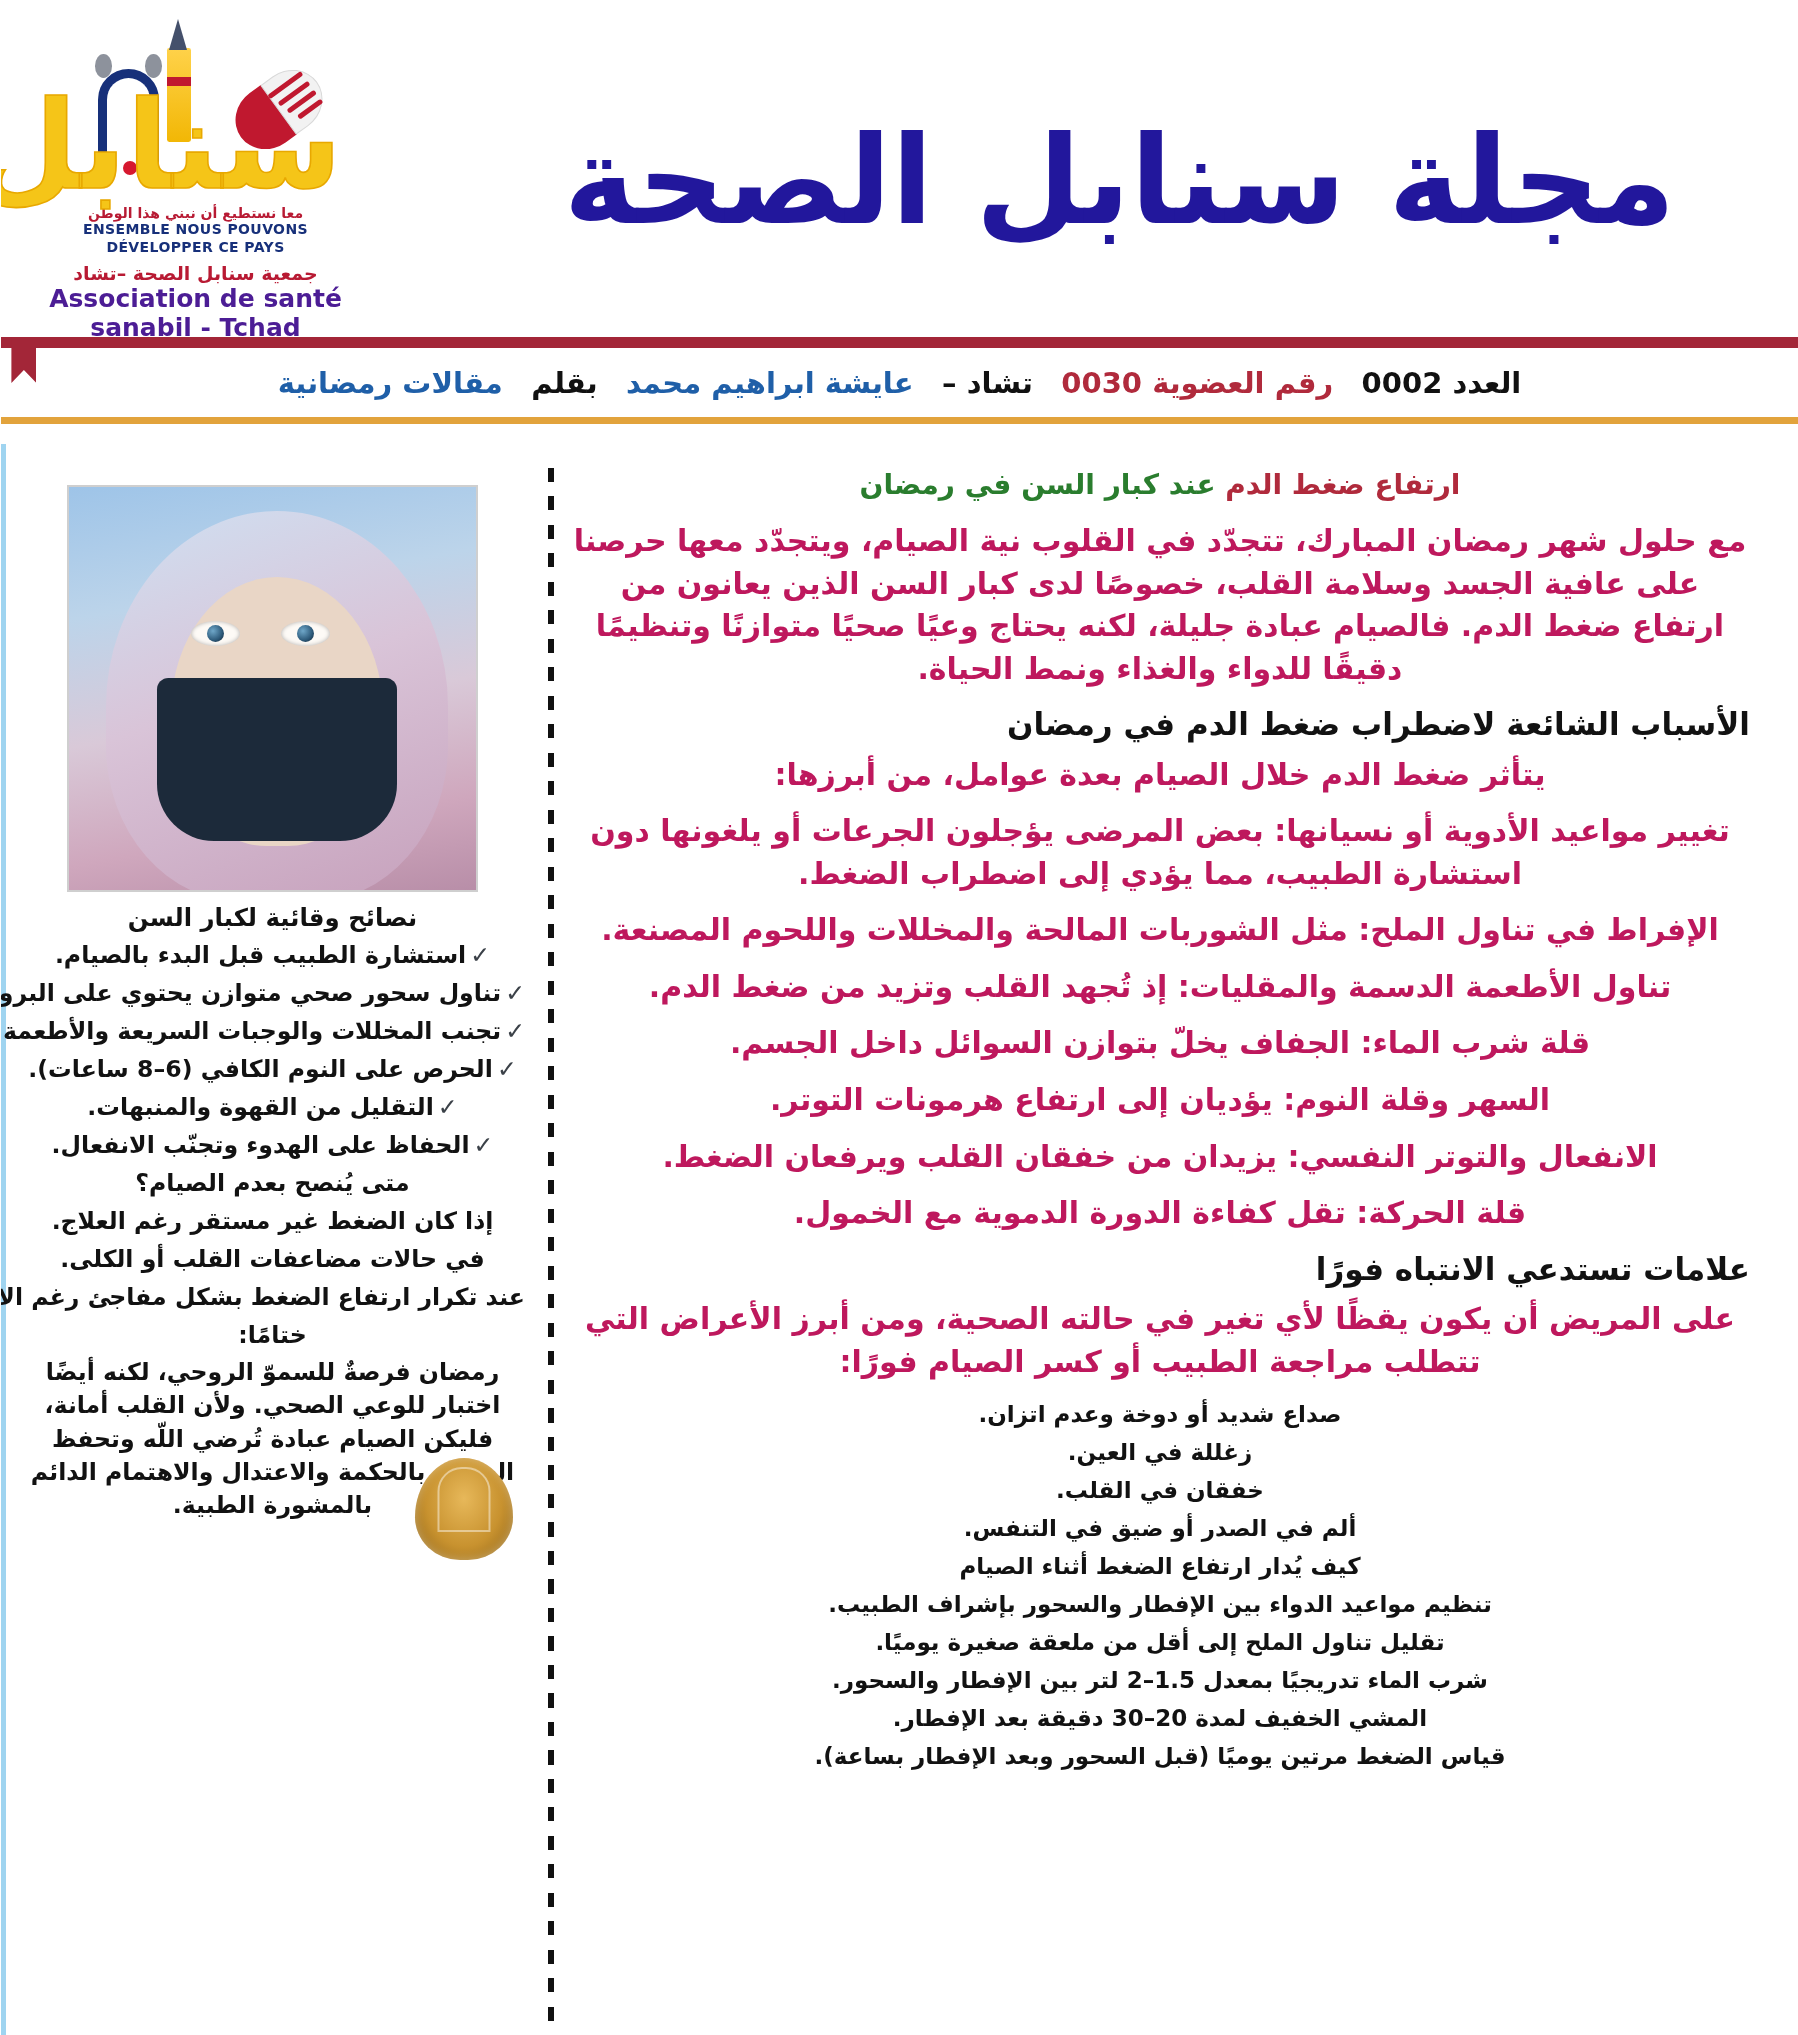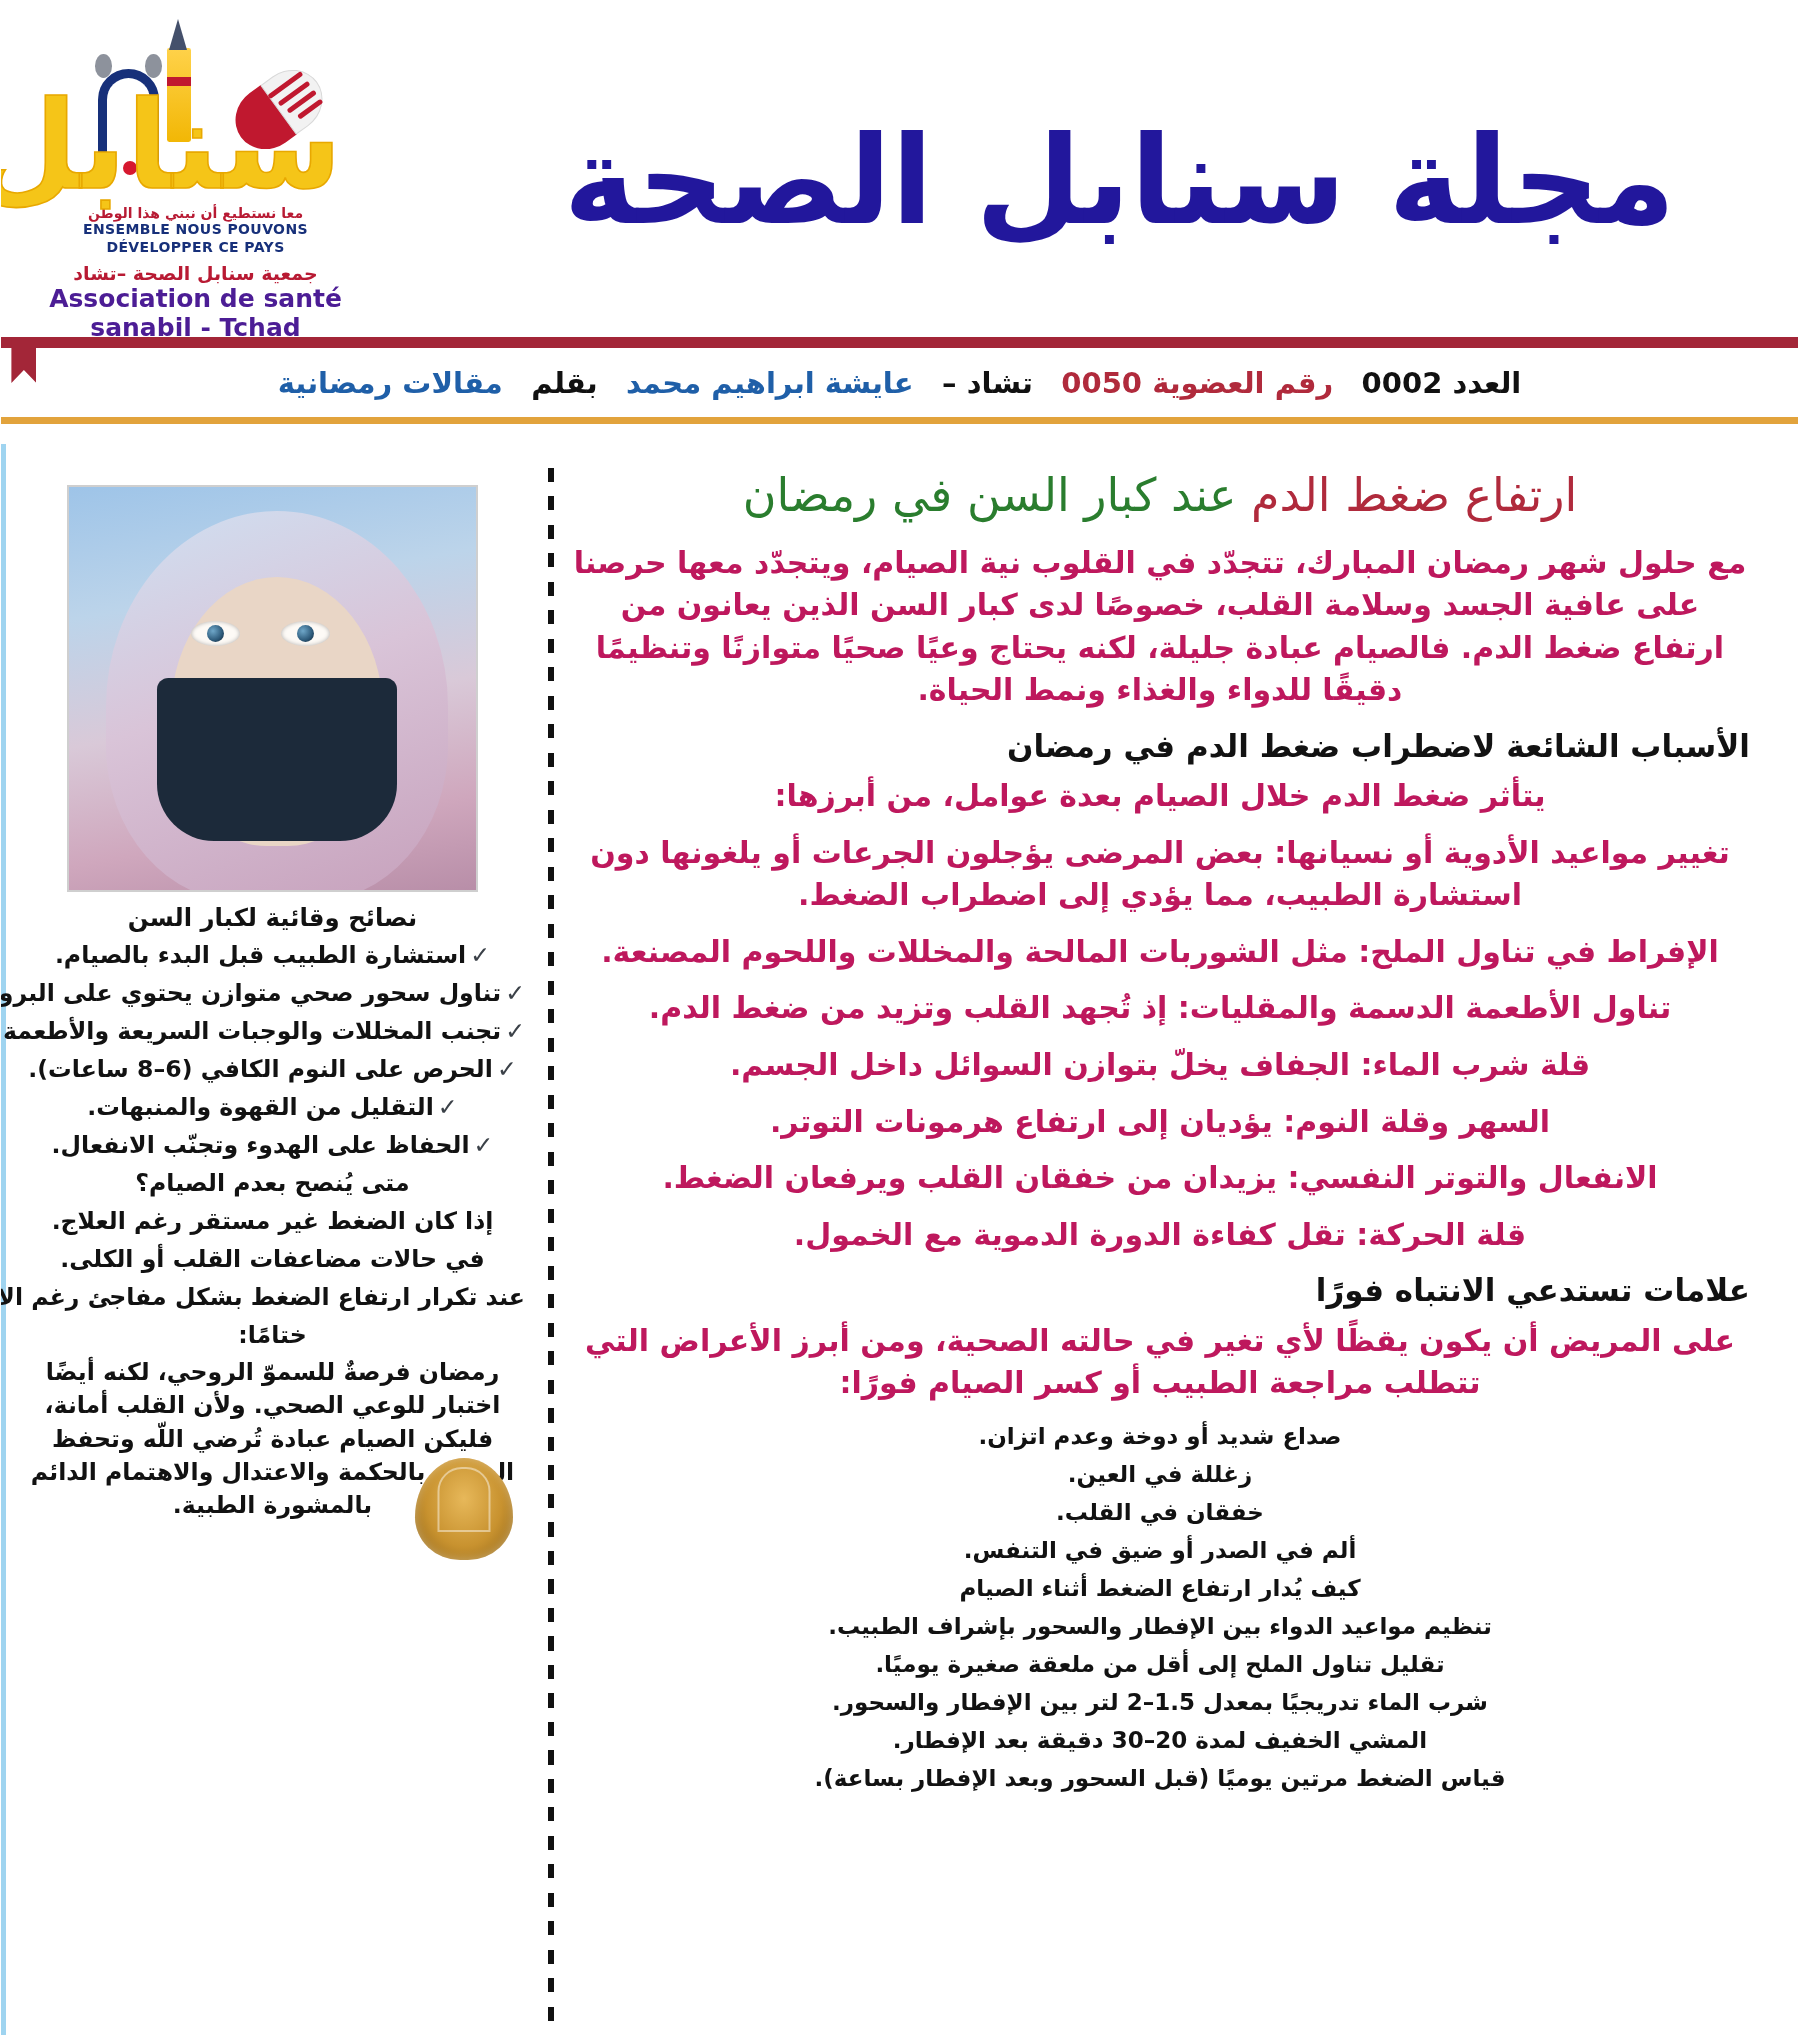--- a/index.html
+++ b/index.html
@@ -243,22 +243,22 @@
 
   
   .main-col {
     position: absolute;
     top: 24.4px;
     right: 49px;
     width: 1180px;
     text-align: center;
   }
   .art-title {
-    font-size: 46px;
-    font-weight: normal;
+    font-size: 28px;
+    font-weight: bold;
     line-height: 1.2;
     margin-bottom: 18px;
     white-space: nowrap;
   }
   .art-title .red { color: #b02a3c; }
   .art-title .grn { color: #2a7d2e; }
 
   .art-p {
     font-size: 30px;
     font-weight: bold;
@@ -413,21 +413,21 @@
     </div>
 
     <div class="masthead-title">مجلة سنابل الصحة</div>
   </div>
 
   <div class="red-rule"></div>
   <div class="red-flag"></div>
 
   <div class="byline">
     <span class="issue">العدد 0002</span>
-    <span class="member">رقم العضوية 0050</span>
+    <span class="member">رقم العضوية 0030</span>
     <span class="country">تشاد –</span>
     <span class="author">عايشة ابراهيم محمد</span>
     <span class="by">بقلم</span>
     <span class="cat">مقالات رمضانية</span>
   </div>
 
   <div class="orange-rule"></div>
 
   <div class="body-area">
 

